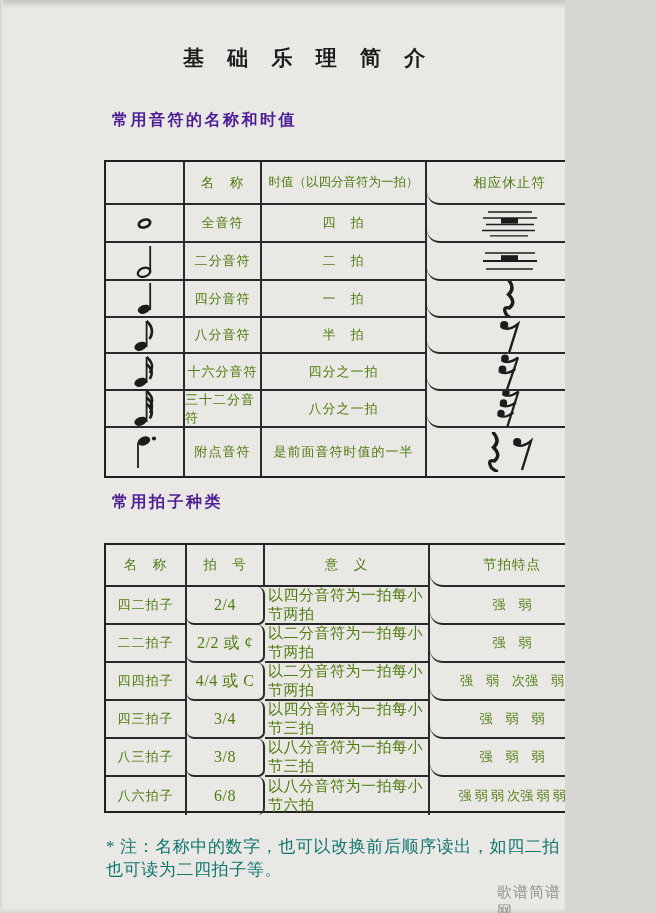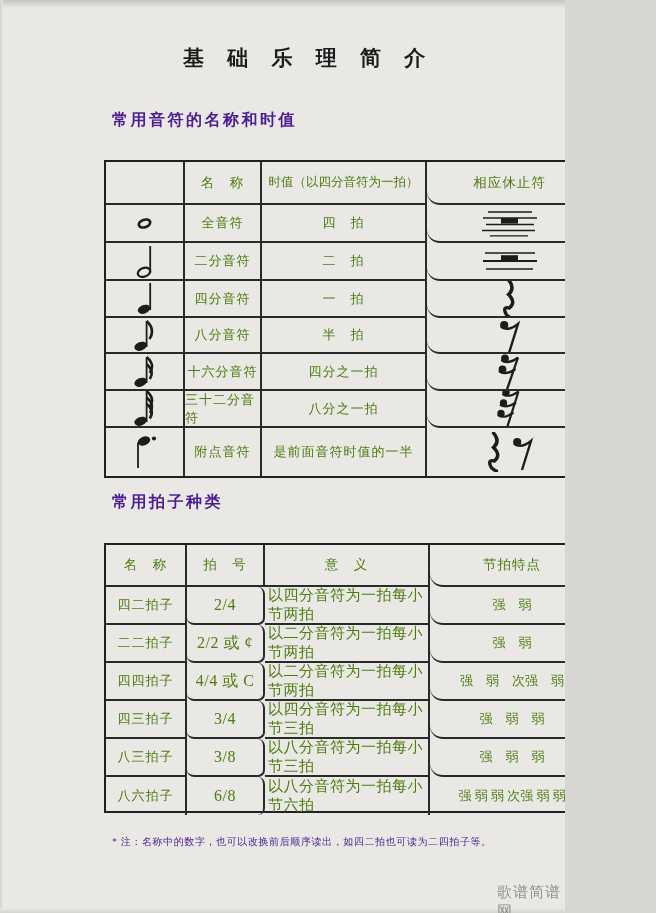--- a/index.html
+++ b/index.html
@@ -62,22 +62,22 @@
   .lc { border-right: none; border-radius: 13px; }
   .lr { border-bottom: none; }
   .hdr { font-size: 13.5px; }
   .hdr-tight { font-size: 12.5px; letter-spacing: 0; }
   .mean { justify-content: flex-start; padding-left: 3px; font-size: 15px; letter-spacing: 0.5px; }
   .sig { font-size: 16px; letter-spacing: 0.5px; border-radius: 7px; }
   .pat { font-size: 13px; letter-spacing: 0; }
   .resticons { gap: 9px; }
 
   .footnote {
-    position: absolute; left: 112px; top: 835px;
-    font-size: 10px; letter-spacing: 0.6px; color: #4c1d95;
+    position: absolute; left: 106px; top: 835px;
+    font-size: 17px; letter-spacing: 0.6px; color: #0f766e;
   }
   .watermark {
     position: absolute; left: 497px; top: 883px;
     font-size: 15px; letter-spacing: 1px;
   }
   .wm-site { color: #90908e; }
   .wm-domain { color: #c06a40; margin-left: 5px; letter-spacing: 0;
     font-family: "Liberation Sans", sans-serif; }
 </style>
 </head>

